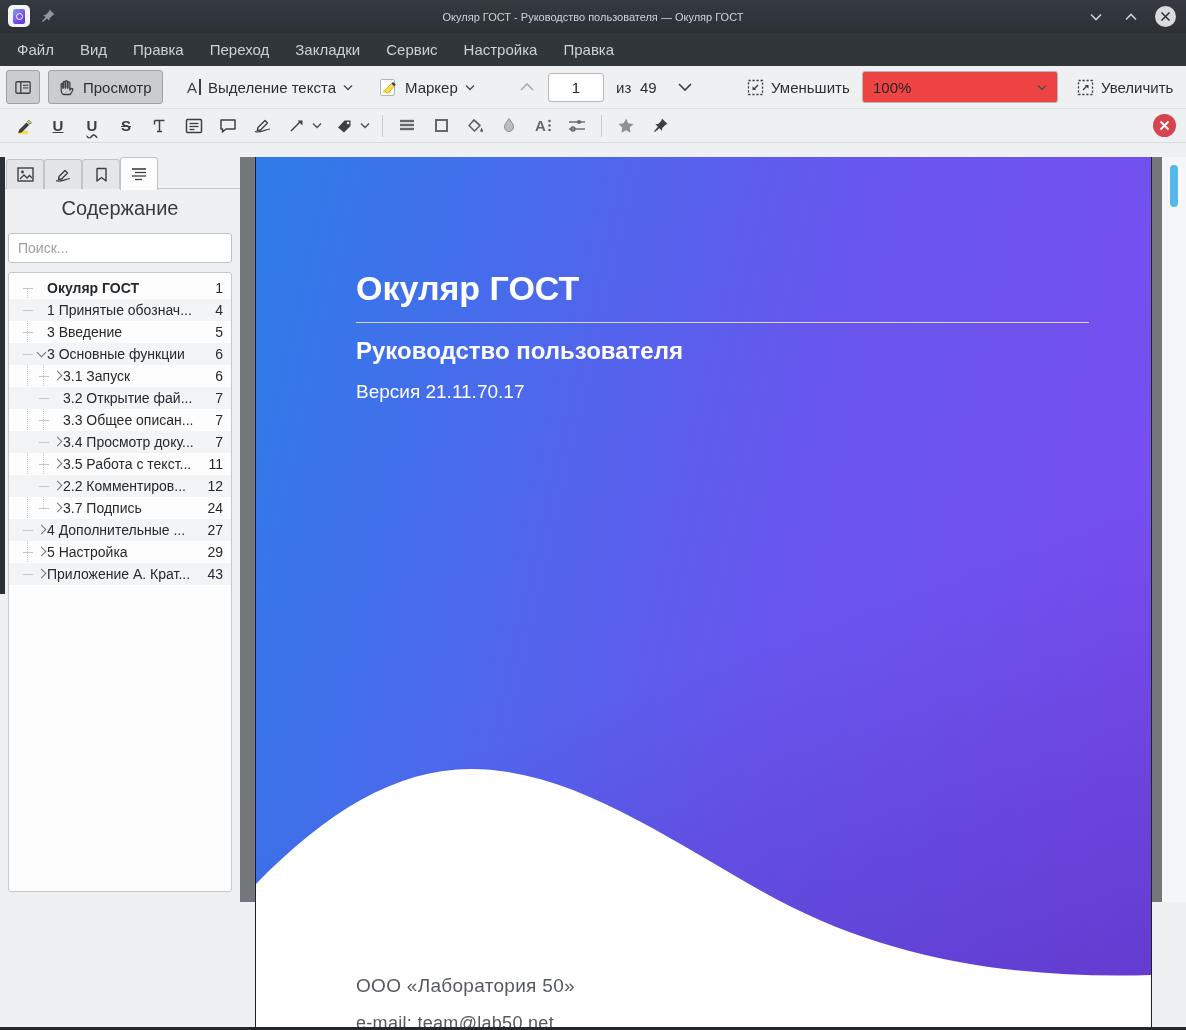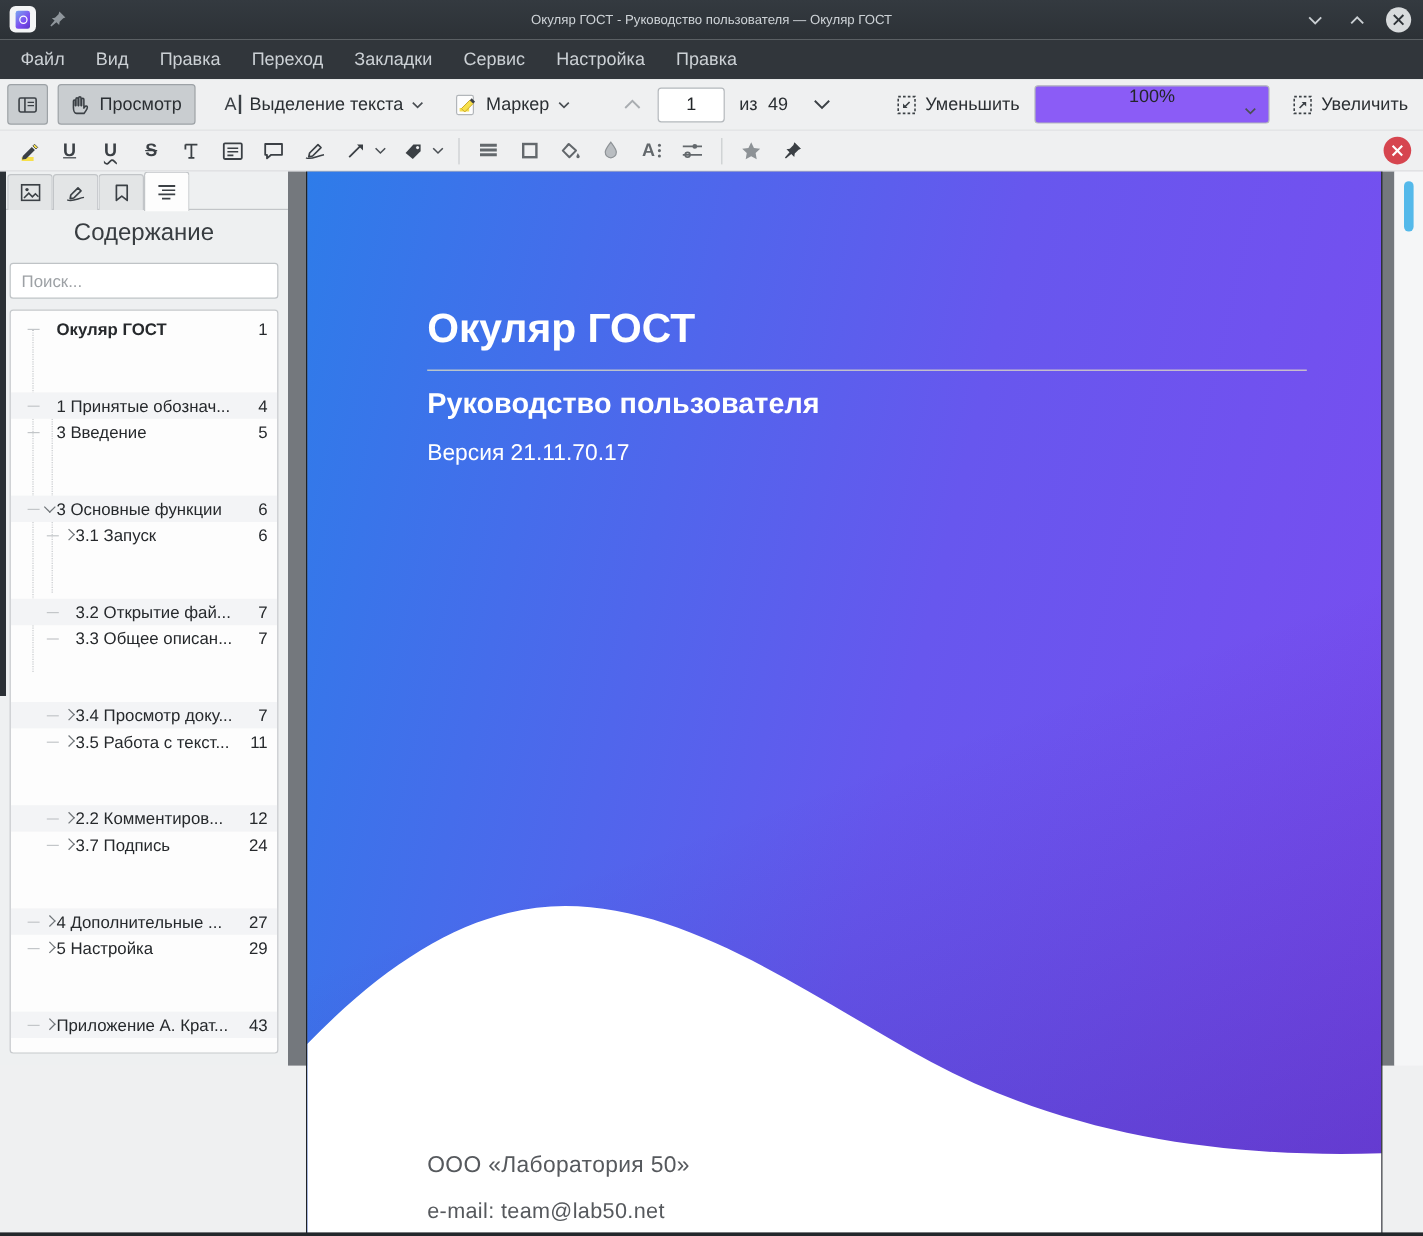--- a/index.html
+++ b/index.html
@@ -32,62 +32,62 @@
   .toolbar { position:absolute; left:0; top:66px; width:100%; height:43px; background:#eff0f1;
     border-bottom:1px solid #dee0e1; }
   .tbtn { position:absolute; top:4px; height:34px; display:flex; align-items:center; gap:7px;
     padding:0 10px; border-radius:3px; color:#2b2f33; font-size:15px; }
   .tbtn.checked { background:#c9cdd0; border:1px solid #9da2a6; }
   .iconbtn { padding:0 8px; }
   .flat { border:1px solid transparent; }
   .pageinput { position:absolute; top:7px; width:56px; height:29px; text-align:center; font-size:15px;
     border:1px solid #b4b8bc; border-radius:3px; background:#fff; color:#232629; font-family:inherit; }
   .navlabel { position:absolute; top:13px; font-size:15px; color:#2b2f33; }
-  .combo { position:absolute; top:5px; width:196px; height:32px; background:#8b5cf6;
-    border:1px solid #b4b8bc; border-radius:3px; display:flex; align-items:center; padding:0 10px;flex-direction:column; }
+  .combo { position:absolute; top:5px; width:196px; height:32px; background:#ef4444;
+    border:1px solid #b4b8bc; border-radius:3px; display:flex; align-items:center; padding:0 10px; }
   .combo .chev { margin-left:auto; }
   .caret-bar { display:inline-block; width:2px; height:16px; background:#3b4045; margin-left:2px; }
   .aletter { font-size:15px; font-weight:400; color:#3b4045; }
 
   
   .annbar { position:absolute; left:0; top:109px; width:100%; height:34px; background:#eff0f1;
     border-bottom:1px solid #d8dadb; display:flex; align-items:center; padding-left:10px; }
   .abtn { width:28px; height:27px; display:flex; align-items:center; justify-content:center;
     border-radius:2px; margin-right:6px; }
   .abtn.wchev { margin-right:0; }
   .achev { width:14px; margin-right:6px; display:flex; align-items:center; justify-content:center; }
   .asep { width:1px; height:22px; background:#c9ccce; margin:0 10px 0 4px; }
   .uline { font-size:15px; font-weight:700; color:#3b4045; text-decoration:underline; }
   .uwavy { font-size:15px; font-weight:700; color:#3b4045; text-decoration:underline wavy; text-underline-offset:2px; }
   .sline { font-size:15px; font-weight:700; color:#3b4045; text-decoration:line-through; }
   .ann-close { position:absolute; right:10px; top:5px; width:23px; height:23px; border-radius:50%;
     background:#d6454f; display:flex; align-items:center; justify-content:center; }
 
   
-  .content { position:absolute; left:0; top:143px; width:100%; height:745px; }
+  .content { position:absolute; left:0; top:157px; width:100%; height:745px; }
   .left-strip { position:absolute; left:0; top:0; width:5px; height:437px; background:#2b3035; z-index:5; }
   .bottom-edge { position:absolute; left:0; bottom:0; width:100%; height:3px; background:#23272b; z-index:9; }
 
   
   .sidebar { position:absolute; left:0; top:0; width:240px; height:100%; background:#eef0f1; }
   .tabbar { position:absolute; left:0; top:0; width:100%; height:32px; border-bottom:1px solid #c2c5c8; }
   .tab { position:absolute; top:2px; width:38px; height:30px; background:#e3e5e6;
     border:1px solid #c2c5c8; border-bottom:none; border-radius:3px 3px 0 0;
     display:flex; align-items:center; justify-content:center; }
   .tab.active { background:#fdfdfd; top:0; height:33px; z-index:2; }
   .side-header { position:absolute; left:0; top:40px; width:100%; text-align:center;
     font-size:20px; color:#383d41; }
   .search { position:absolute; left:8px; top:76px; width:224px; height:30px; background:#fff;
     border:1px solid #bfc3c6; border-radius:3px; padding:0 9px; font-size:14px; font-family:inherit; color:#232629; }
   .search::placeholder { color:#9da1a5; }
   .tocpanel { position:absolute; left:8px; top:115px; width:224px; bottom:10px; background:#fdfdfd;
     border:1px solid #c6c9cc; border-radius:3px; padding-top:4px; overflow:hidden; }
   .toc-row { position:relative; height:22px; display:flex; align-items:center; font-size:14px;
     color:#26292c; padding-right:8px; }
-  .toc-row.alt { background:#f3f4f6;margin-top:42px; }
+  .toc-row.alt { background:#f3f4f6; }
   .toc-row.bold .lbl { font-weight:700; }
   .toc-row.d0 { padding-left:14px; }
   .toc-row.d1 { padding-left:30px; }
   .tick { width:10px; height:0; border-top:1px solid #c3c6c9; margin-right:2px; flex:none; }
   .expander { width:12px; height:12px; flex:none; position:relative; }
   .expander.none { visibility:hidden; }
   .expander::after { content:""; position:absolute; left:3px; top:2px; width:6px; height:6px;
     border-top:1.5px solid #6f7478; border-right:1.5px solid #6f7478; }
   .expander.right::after { transform:rotate(45deg); }
   .expander.down::after { transform:rotate(135deg); top:1px; }

